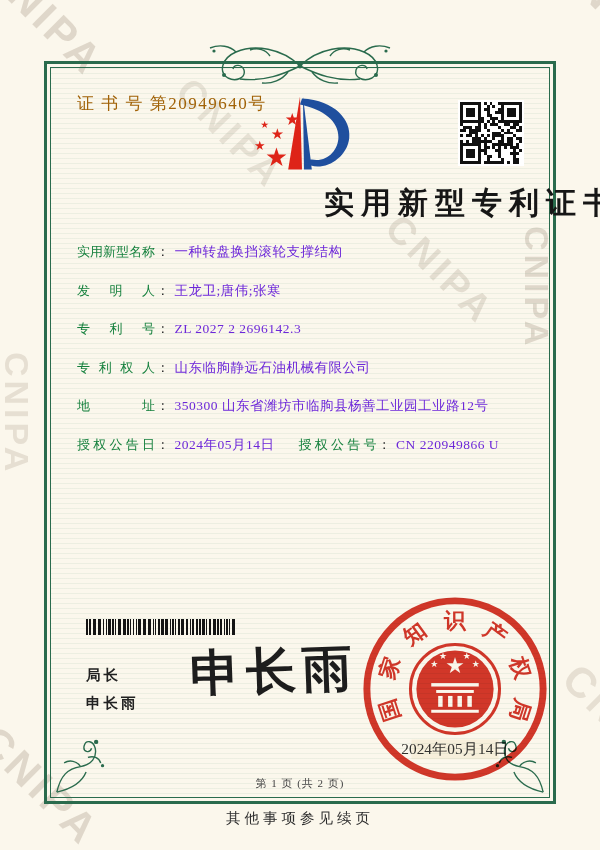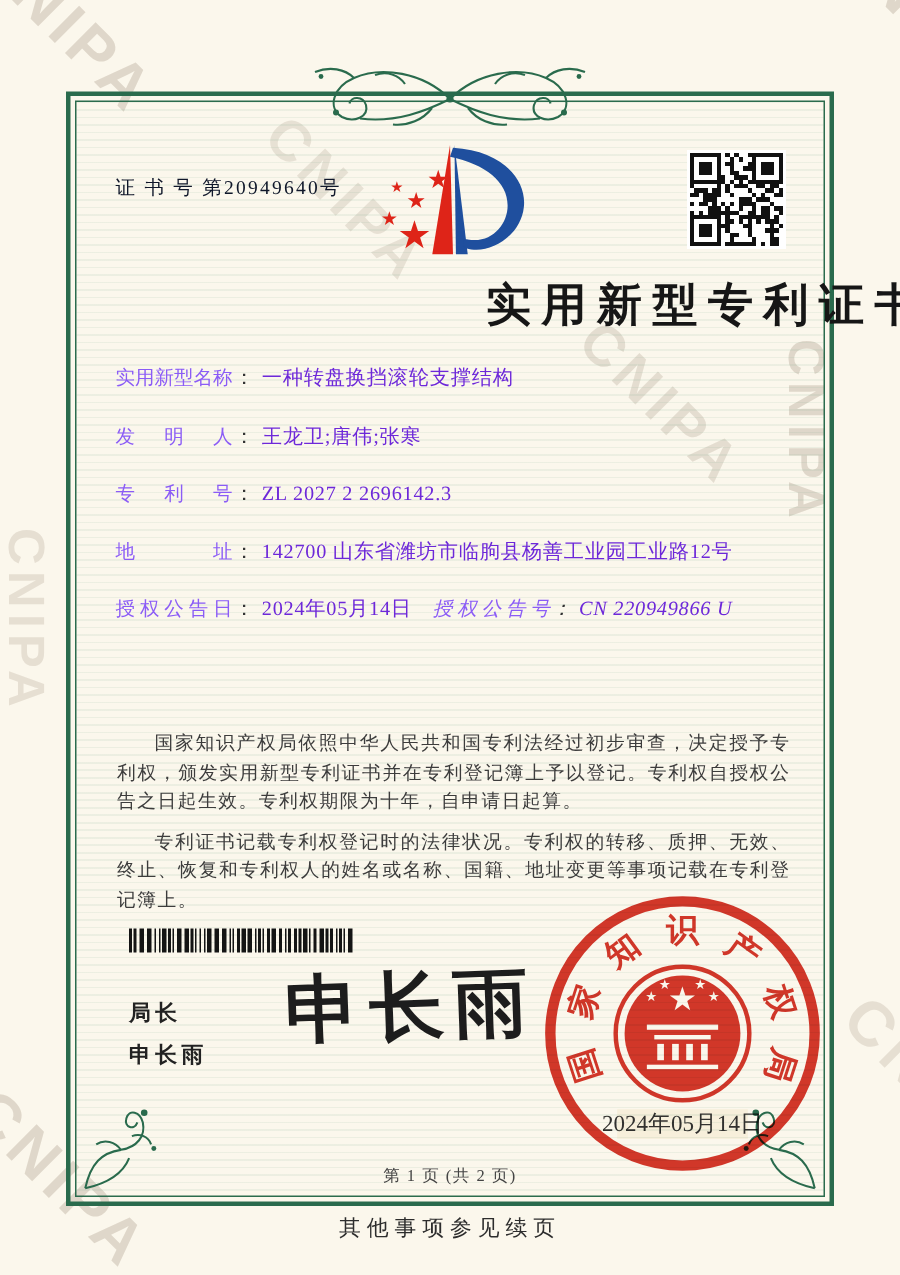--- a/index.html
+++ b/index.html
@@ -18,36 +18,36 @@
   .frame{
     position:absolute;z-index:2;left:50px;top:67px;width:498px;height:729px;
     border:1px solid var(--frame-green,#2a6b4d);
     outline:3px solid var(--frame-green,#2a6b4d);outline-offset:3px;
     background:repeating-linear-gradient(180deg,rgba(116,168,138,.11) 0 1px,transparent 1px 5px);
   }
   .top-orn{position:absolute;z-index:3;left:170px;top:42px;width:260px;height:46px;}
   .corner-orn{position:absolute;z-index:3;width:64px;height:64px;top:730px;}
   .corner-orn.left{left:55px;}
   .corner-orn.right{right:55px;transform:scaleX(-1);}
-  .certnum{position:absolute;z-index:4;left:77px;top:116px;font-size:13px;letter-spacing:1.5px;color:#0f172a;}
+  .certnum{position:absolute;z-index:4;left:77px;top:92px;font-size:17px;letter-spacing:1.5px;color:#a16207;}
   .logo{position:absolute;z-index:4;left:237px;top:90px;width:128px;height:88px;}
   .qr{position:absolute;z-index:4;left:458px;top:100px;width:62px;height:62px;background:#fff;padding:2px;}
   .title{
     position:absolute;z-index:4;left:0;top:183px;width:100%;text-align:right;
     font-size:30px;font-weight:700;letter-spacing:7px;color:#161616;padding-left:20px;
   }
   .fields{position:absolute;z-index:4;left:77px;top:243px;width:452px;font-size:13.5px;color:#333;}
   .frow{margin-bottom:20.5px;white-space:nowrap;}
   .flabel{
     display:inline-block;width:78px;font-size:13px;vertical-align:baseline;
-    text-align:justify;text-align-last:justify;text-justify:inter-character;color:#8b5cf6;
+    text-align:justify;text-align-last:justify;text-justify:inter-character;color:#15803d;
   }
   .colon{margin:0 5px 0 1px;}
   .fvalue{letter-spacing:.5px;color:#6d28d9;}
-  .grant2{margin-left:14px;font-style:italic;}
+  .grant2{margin-left:24px;}
   .paras{
     position:absolute;z-index:4;left:78px;top:486px;width:449px;
     font-size:12.5px;line-height:1.56;letter-spacing:1px;color:#3c3c3c;text-align:justify;
   }
   .paras p{margin:0 0 7px;text-indent:2em;}
   .barcode{position:absolute;z-index:4;left:86px;top:619px;height:16px;display:flex;align-items:stretch;}
   .barcode i{display:inline-block;height:100%;background:var(--barcode-black,#141414);}
   .signer{position:absolute;z-index:4;left:86px;top:666px;font-size:14.5px;font-weight:700;letter-spacing:3px;color:#222;}
   .signer div{margin-bottom:9px;}
   .signature{
@@ -379,31 +379,30 @@
     <div class="frow">
       <span class="flabel">实用新型名称</span><span class="colon">：</span><span class="fvalue">一种转盘换挡滚轮支撑结构</span>
     </div>
     <div class="frow">
       <span class="flabel">发明人</span><span class="colon">：</span><span class="fvalue">王龙卫;唐伟;张寒</span>
     </div>
     <div class="frow">
       <span class="flabel">专利号</span><span class="colon">：</span><span class="fvalue">ZL 2027 2 2696142.3</span>
     </div>
     <div class="frow">
-      <span class="flabel">地址</span><span class="colon">：</span><span class="fvalue">142700 山东省潍坊市临朐县杨善工业园工业路12号</span>
+      <span class="flabel">专利权人</span><span class="colon">：</span><span class="fvalue">山东临朐静远石油机械有限公司</span>
+    </div>
+    <div class="frow">
+      <span class="flabel">地址</span><span class="colon">：</span><span class="fvalue">350300 山东省潍坊市临朐县杨善工业园工业路12号</span>
     </div>
     <div class="frow">
       <span class="flabel">授权公告日</span><span class="colon">：</span><span class="fvalue">2024年05月14日</span><span class="grant2"><span class="flabel">授权公告号</span><span class="colon">：</span><span class="fvalue">CN 220949866 U</span></span>
     </div>
   </div>
 
-  <div class="paras">
-    <p>国家知识产权局依照中华人民共和国专利法经过初步审查，决定授予专利权，颁发实用新型专利证书并在专利登记簿上予以登记。专利权自授权公告之日起生效。专利权期限为十年，自申请日起算。</p>
-    <p>专利证书记载专利权登记时的法律状况。专利权的转移、质押、无效、终止、恢复和专利权人的姓名或名称、国籍、地址变更等事项记载在专利登记簿上。</p>
-  </div>
 
   <div class="barcode">
       <i style="width: 2px; margin-right: 1px;"></i>
       <i style="width: 2px; margin-right: 2px;"></i>
       <i style="width: 3px; margin-right: 2px;"></i>
       <i style="width: 3px; margin-right: 2px;"></i>
       <i style="width: 1px; margin-right: 2px;"></i>
       <i style="width: 1px; margin-right: 1px;"></i>
       <i style="width: 3px; margin-right: 1px;"></i>
       <i style="width: 2px; margin-right: 1px;"></i>

